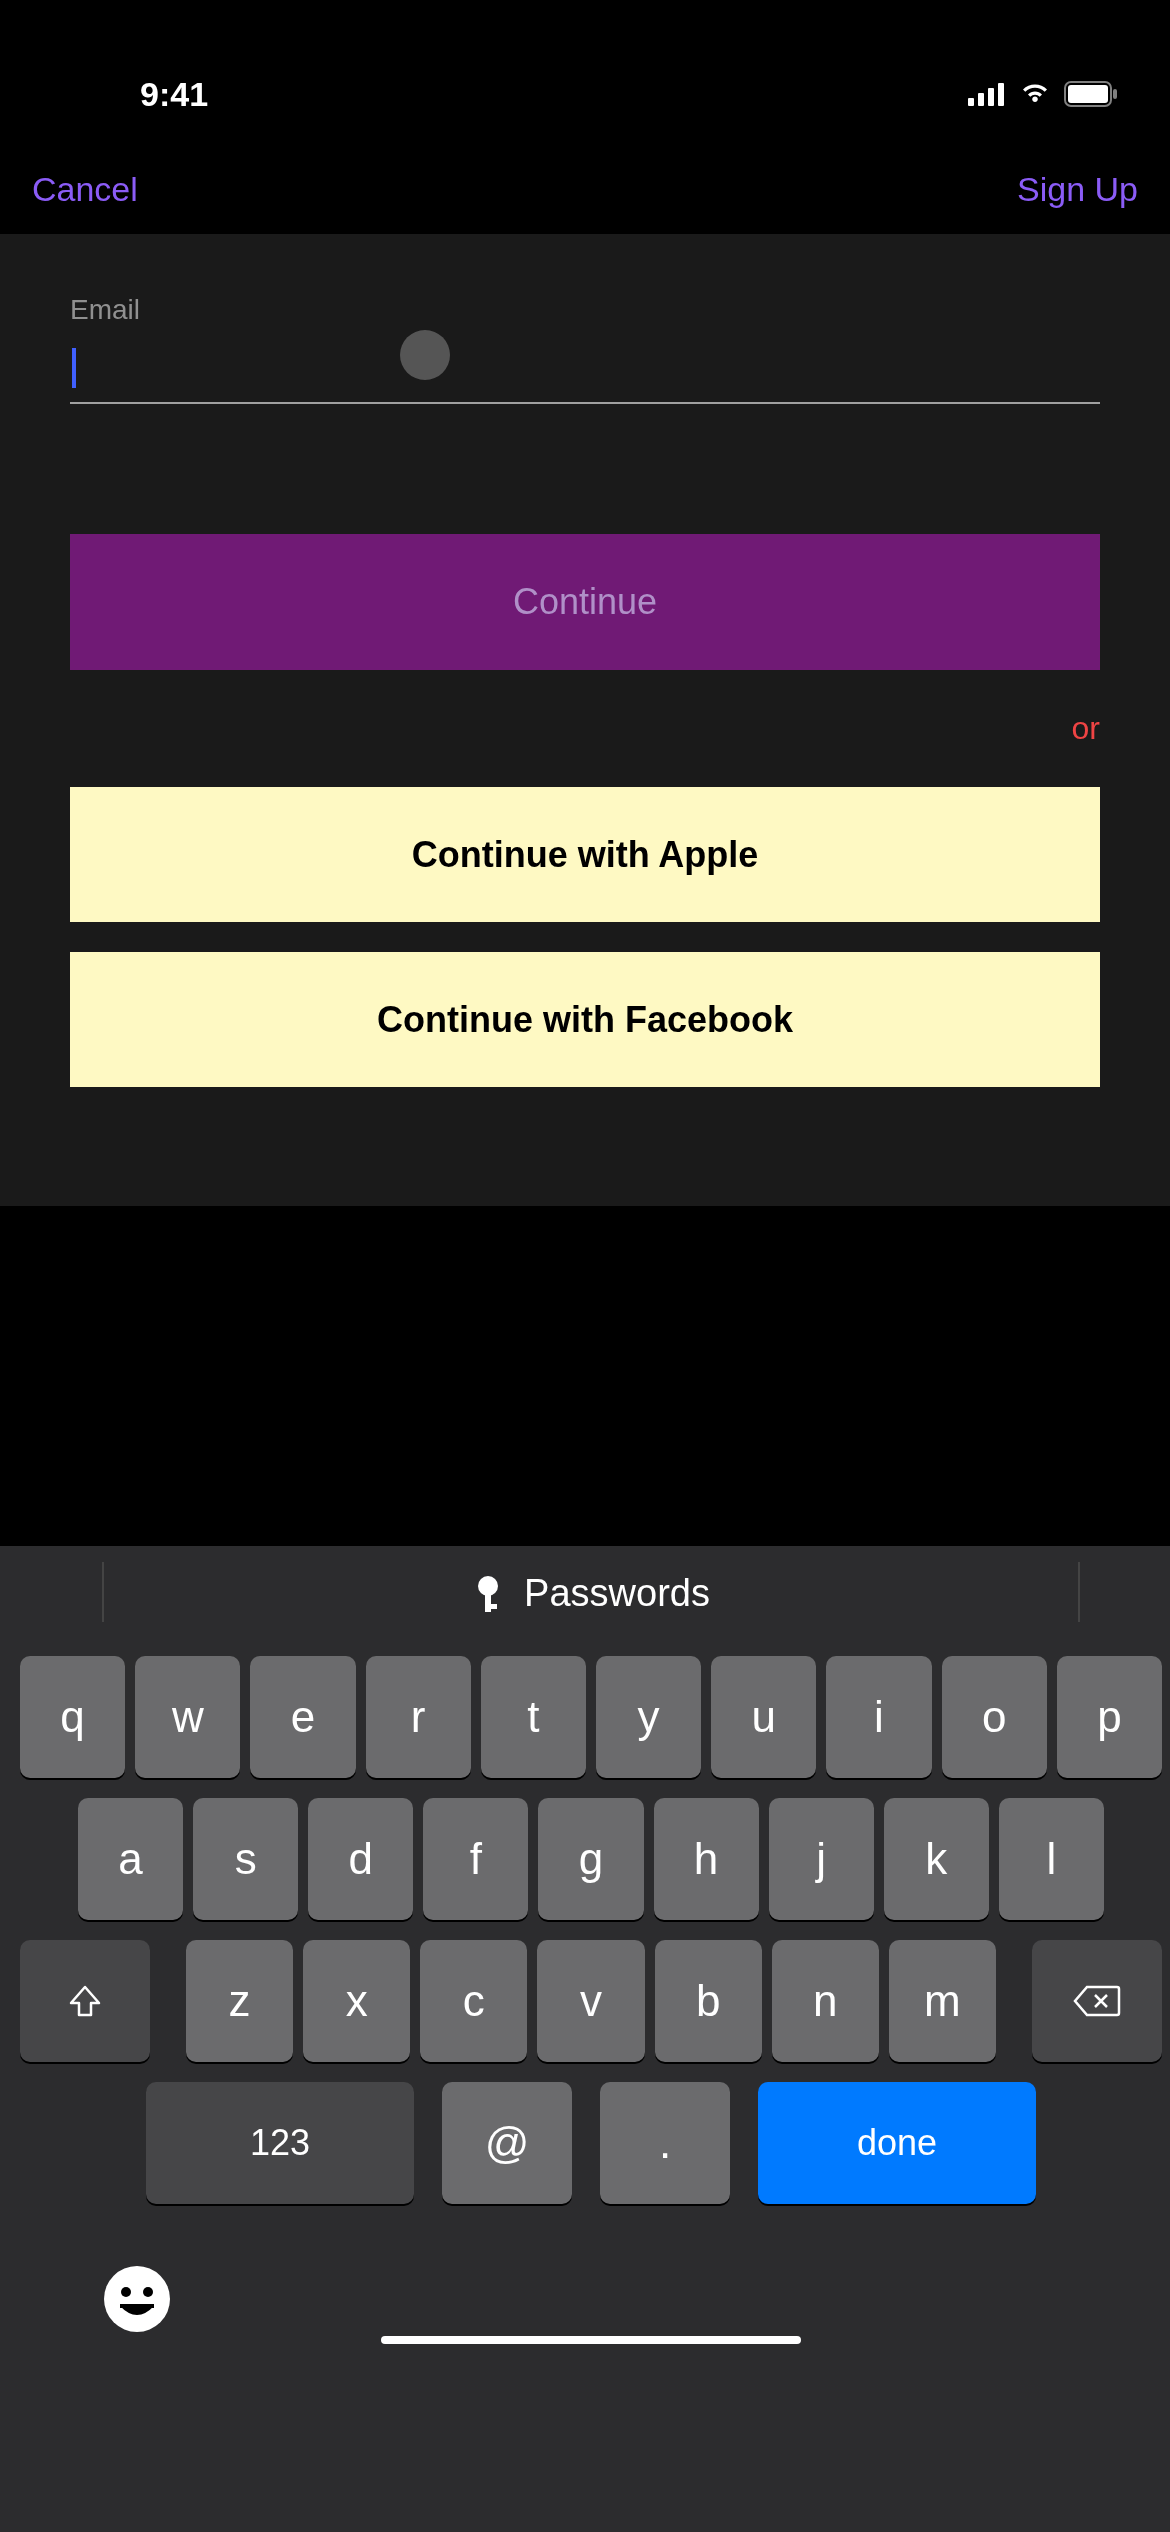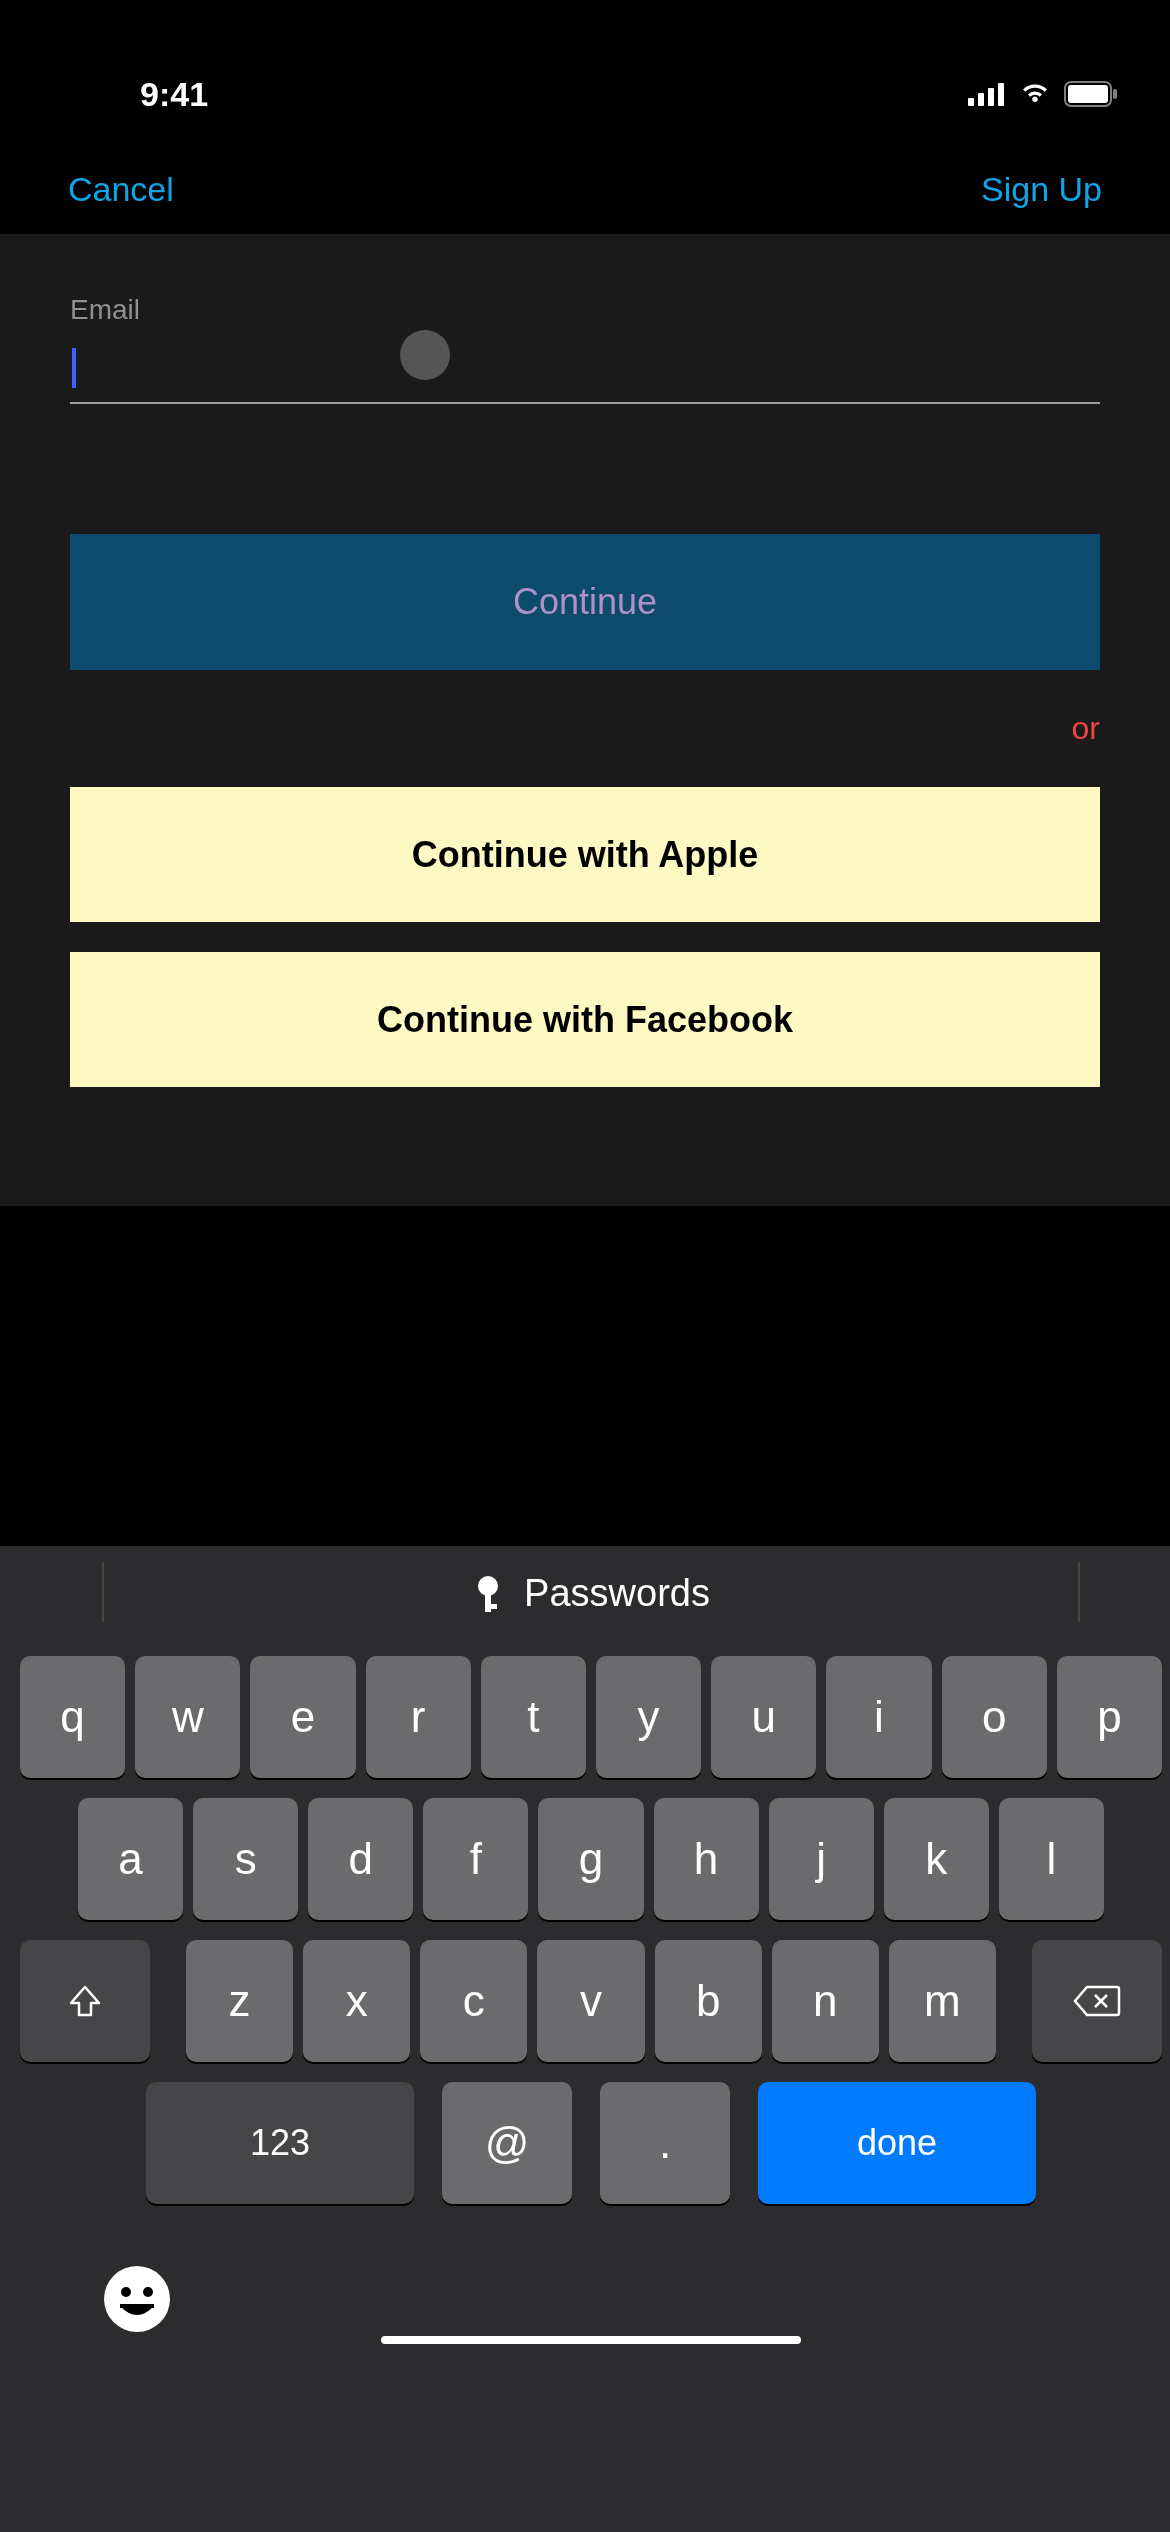--- a/index.html
+++ b/index.html
@@ -20,22 +20,22 @@
       color: #fff;
       margin-top: 44px;
     }
     .time { font-size: 34px; font-weight: 600; }
     .status-icons { display: flex; align-items: center; gap: 12px; }
     .nav-bar {
       height: 90px;
       display: flex;
       justify-content: space-between;
       align-items: center;
-      padding: 0 68px;
-      color: #0ea5e9;
+      padding: 0 32px;
+      color: #8b5cf6;
       background: #000;
     }
     .nav-link { font-size: 34px; font-weight: 400; cursor: pointer; }
     .content {
       background: #1a1a1a;
       padding: 60px 70px 8px 70px;
       height: 972px;
     }
     .field-label {
       color: #909090;
@@ -70,21 +70,21 @@
       width: 50px;
       height: 50px;
       border-radius: 50%;
       background: #555;
       left: 400px;
       top: 96px;
     }
     .continue-btn {
       width: 100%;
       height: 136px;
-      background: #0c4a6e;
+      background: #701a75;
       color: #b090c8;
       font-size: 36px;
       font-weight: 500;
       border: none;
       cursor: pointer;
       display: flex;
       align-items: center;
       justify-content: center;
     }
     .or-text {

